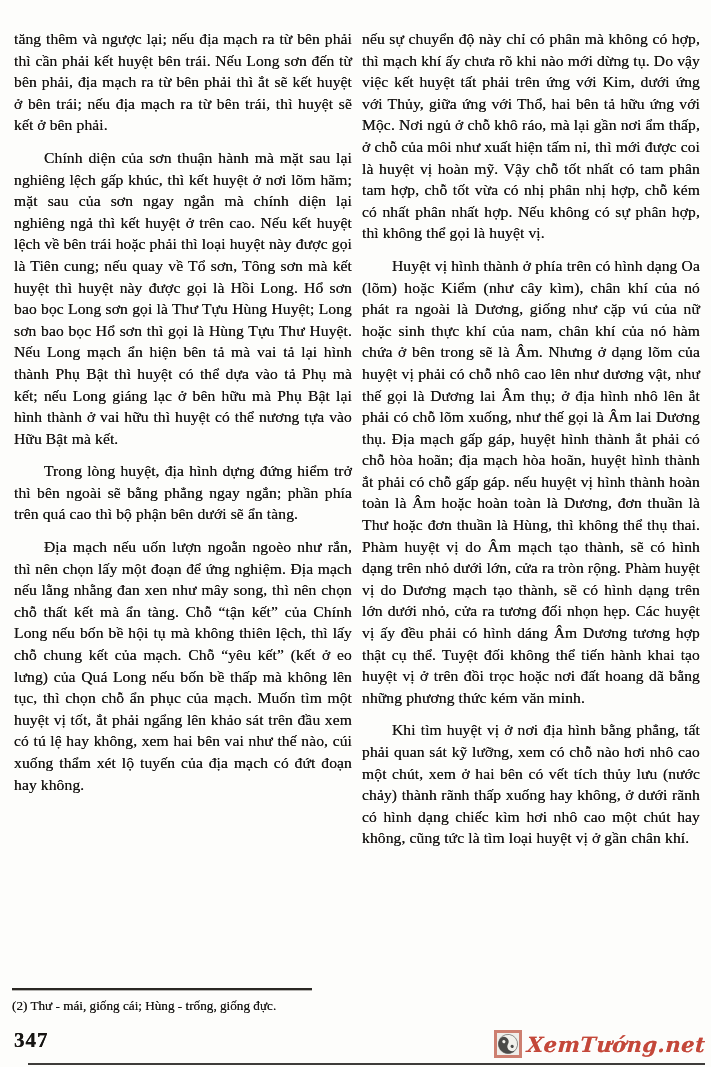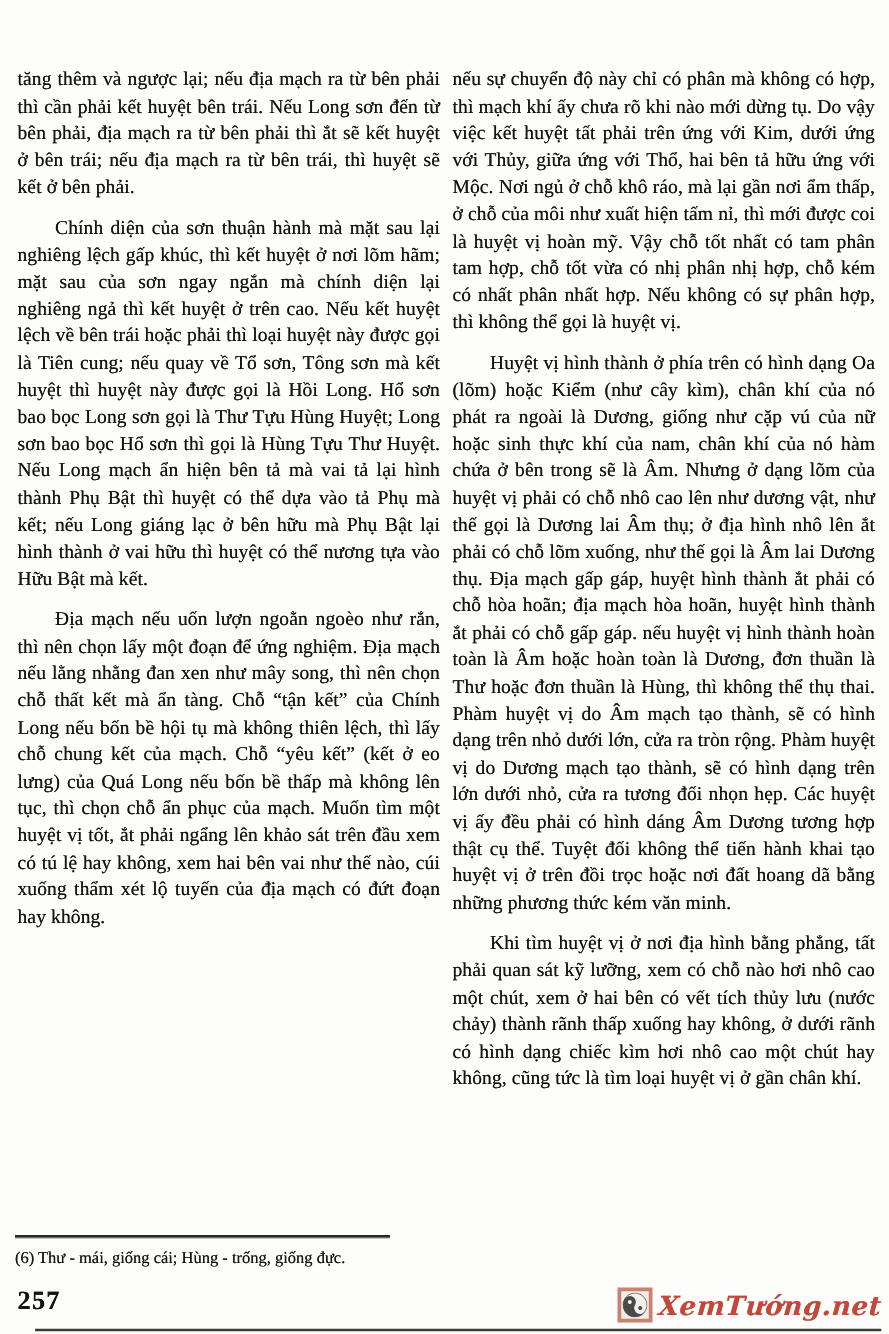--- a/index.html
+++ b/index.html
@@ -6,21 +6,21 @@
   body{
     width:711px;height:1067px;
     background:#fdfdfb;
     font-family:"Liberation Serif", serif;
     color:#161412;
     position:relative;
     overflow:hidden;
   }
   .page{position:absolute;inset:0;}
   .col{
-    position:absolute;top:53px;
+    position:absolute;top:28px;
     text-align:justify;
     font-size:15.6px;line-height:21.6px;
     text-shadow:0 0 .45px rgba(20,18,16,.85);
     letter-spacing:.1px;
   }
   .col-left{left:14px;width:338px;}
   .col-right{left:362px;width:338px;}
   p.para{margin:0 0 11px 0;text-indent:30px;}
   p.para.no-indent{text-indent:0;}
   sup.fnref{font-size:9.5px;line-height:0;vertical-align:super;letter-spacing:0;}
@@ -67,35 +67,36 @@
   }
 </style>
 </head>
 <body>
 
 <div class="page">
 
   <div class="col col-left">
     <p class="para no-indent">tăng thêm và ngược lại; nếu địa mạch ra từ bên phải thì cần phải kết huyệt bên trái. Nếu Long sơn đến từ bên phải, địa mạch ra từ bên phải thì ắt sẽ kết huyệt ở bên trái; nếu địa mạch ra từ bên trái, thì huyệt sẽ kết ở bên phải.</p>
     <p class="para">Chính diện của sơn thuận hành mà mặt sau lại nghiêng lệch gấp khúc, thì kết huyệt ở nơi lõm hãm; mặt sau của sơn ngay ngắn mà chính diện lại nghiêng ngả thì kết huyệt ở trên cao. Nếu kết huyệt lệch về bên trái hoặc phải thì loại huyệt này được gọi là Tiên cung; nếu quay về Tổ sơn, Tông sơn mà kết huyệt thì huyệt này được gọi là Hồi Long. Hổ sơn bao bọc Long sơn gọi là Thư Tựu Hùng Huyệt; Long sơn bao bọc Hổ sơn thì gọi là Hùng Tựu Thư Huyệt. Nếu Long mạch ẩn hiện bên tả mà vai tả lại hình thành Phụ Bật thì huyệt có thể dựa vào tả Phụ mà kết; nếu Long giáng lạc ở bên hữu mà Phụ Bật lại hình thành ở vai hữu thì huyệt có thể nương tựa vào Hữu Bật mà kết.</p>
+    <p class="para">Trong lòng huyệt, địa hình dựng đứng hiểm trở thì bên ngoài sẽ bằng phẳng ngay ngắn; phần phía trên quá cao thì bộ phận bên dưới sẽ ẩn tàng.</p>
     <p class="para">Địa mạch nếu uốn lượn ngoằn ngoèo như rắn, thì nên chọn lấy một đoạn để ứng nghiệm. Địa mạch nếu lằng nhằng đan xen như mây song, thì nên chọn chỗ thất kết mà ẩn tàng. Chỗ “tận kết” của Chính Long nếu bốn bề hội tụ mà không thiên lệch, thì lấy chỗ chung kết của mạch. Chỗ “yêu kết” (kết ở eo lưng) của Quá Long nếu bốn bề thấp mà không lên tục, thì chọn chỗ ẩn phục của mạch. Muốn tìm một huyệt vị tốt, ắt phải ngẩng lên khảo sát trên đầu xem có tú lệ hay không, xem hai bên vai như thế nào, cúi xuống thẩm xét lộ tuyến của địa mạch có đứt đoạn hay không.</p>
   </div>
 
   <div class="col col-right">
     <p class="para no-indent">nếu sự chuyển độ này chỉ có phân mà không có hợp, thì mạch khí ấy chưa rõ khi nào mới dừng tụ. Do vậy việc kết huyệt tất phải trên ứng với Kim, dưới ứng với Thủy, giữa ứng với Thổ, hai bên tả hữu ứng với Mộc. Nơi ngủ ở chỗ khô ráo, mà lại gần nơi ẩm thấp, ở chỗ của môi như xuất hiện tấm nỉ, thì mới được coi là huyệt vị hoàn mỹ. Vậy chỗ tốt nhất có tam phân tam hợp, chỗ tốt vừa có nhị phân nhị hợp, chỗ kém có nhất phân nhất hợp. Nếu không có sự phân hợp, thì không thể gọi là huyệt vị.</p>
     <p class="para">Huyệt vị hình thành ở phía trên có hình dạng Oa (lõm) hoặc Kiểm (như cây kìm), chân khí của nó phát ra ngoài là Dương, giống như cặp vú của nữ hoặc sinh thực khí của nam, chân khí của nó hàm chứa ở bên trong sẽ là Âm. Nhưng ở dạng lõm của huyệt vị phải có chỗ nhô cao lên như dương vật, như thế gọi là Dương lai Âm thụ; ở địa hình nhô lên ắt phải có chỗ lõm xuống, như thế gọi là Âm lai Dương thụ. Địa mạch gấp gáp, huyệt hình thành ắt phải có chỗ hòa hoãn; địa mạch hòa hoãn, huyệt hình thành ắt phải có chỗ gấp gáp. nếu huyệt vị hình thành hoàn toàn là Âm hoặc hoàn toàn là Dương, đơn thuần là Thư hoặc đơn thuần là Hùng, thì không thể thụ thai. Phàm huyệt vị do Âm mạch tạo thành, sẽ có hình dạng trên nhỏ dưới lớn, cửa ra tròn rộng. Phàm huyệt vị do Dương mạch tạo thành, sẽ có hình dạng trên lớn dưới nhỏ, cửa ra tương đối nhọn hẹp. Các huyệt vị ấy đều phải có hình dáng Âm Dương tương hợp thật cụ thể. Tuyệt đối không thể tiến hành khai tạo huyệt vị ở trên đồi trọc hoặc nơi đất hoang dã bằng những phương thức kém văn minh.</p>
     <p class="para">Khi tìm huyệt vị ở nơi địa hình bằng phẳng, tất phải quan sát kỹ lưỡng, xem có chỗ nào hơi nhô cao một chút, xem ở hai bên có vết tích thủy lưu (nước chảy) thành rãnh thấp xuống hay không, ở dưới rãnh có hình dạng chiếc kìm hơi nhô cao một chút hay không, cũng tức là tìm loại huyệt vị ở gần chân khí.</p>
   </div>
 
   <div class="footnote-block">
     <div class="footnote-rule"></div>
-    <p class="footnote-text">(6) Thư - mái, giống cái; Hùng - trống, giống đực.</p>
+    <p class="footnote-text">(2) Thư - mái, giống cái; Hùng - trống, giống đực.</p>
   </div>
 
-  <div class="page-number">257</div>
+  <div class="page-number">347</div>
 
   <div class="logo">
     <span class="logo-icon">
       <span class="inner">
         <svg width="20" height="20" viewBox="0 0 100 100" aria-hidden="true">
           <g transform="rotate(120,50,50)">
             <circle cx="50" cy="50" r="48" fill="#f2f1ec" stroke="#5a5a58" stroke-width="3"></circle>
             <path d="M50,2 a48,48 0 0,1 0,96 a24,24 0 0,1 0,-48 a24,24 0 0,0 0,-48 Z" fill="#4a4a48"></path>
             <circle cx="50" cy="26" r="8" fill="#4a4a48"></circle>
             <circle cx="50" cy="74" r="8" fill="#f2f1ec"></circle>

